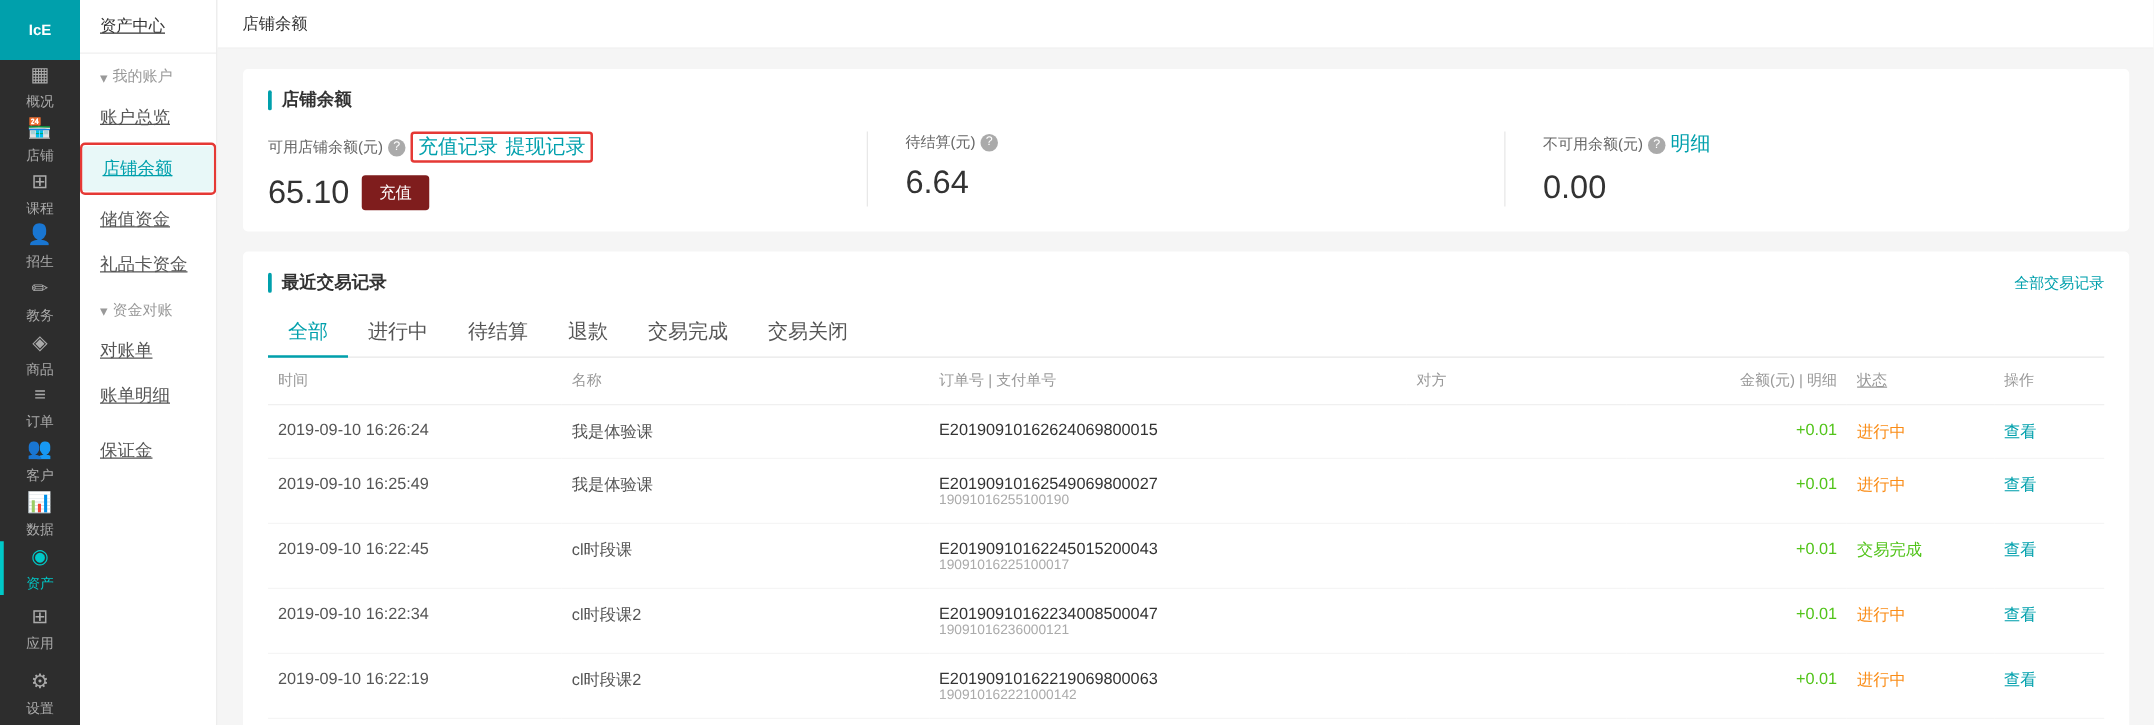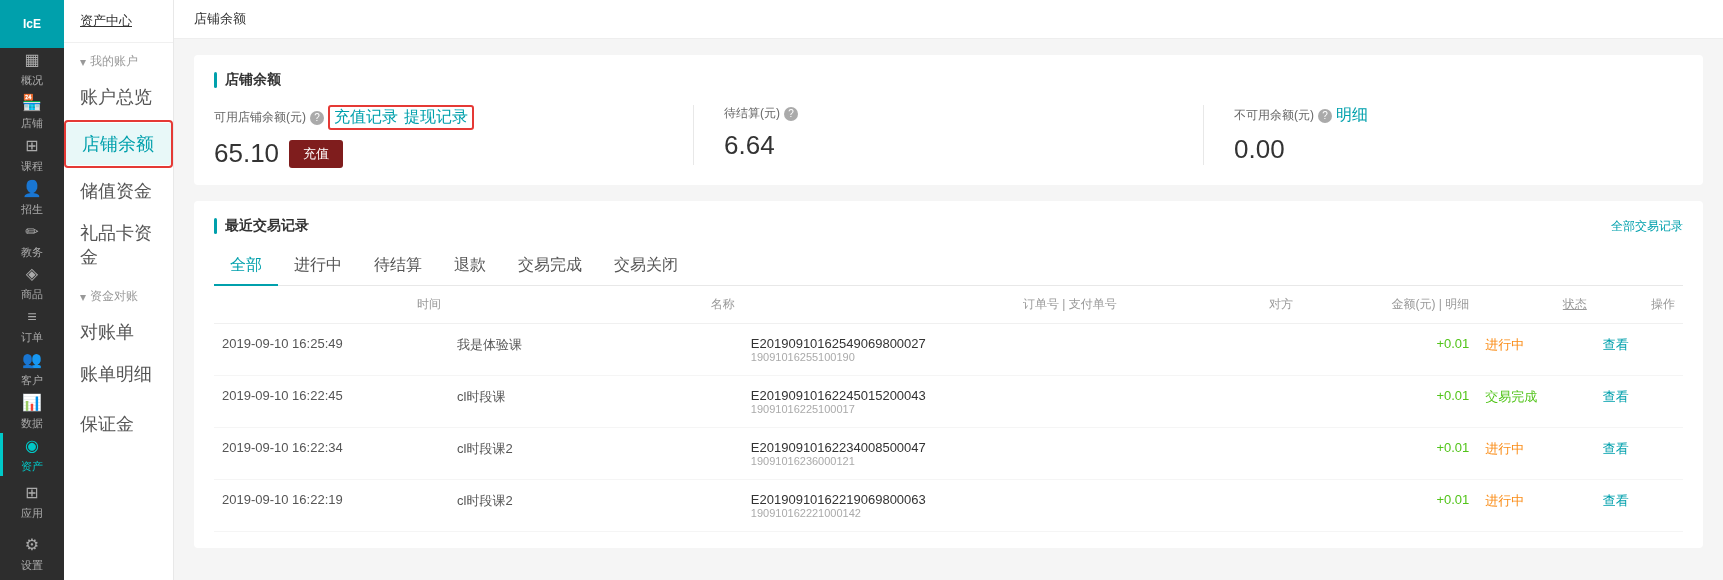--- a/index.html
+++ b/index.html
@@ -73,24 +73,25 @@
     .second-nav-group-title {
       padding: 10px 16px 6px;
       font-size: 12px;
       color: #999;
       display: flex;
       align-items: center;
       gap: 4px;
     }
     .second-nav-item {
       padding: 9px 16px;
-      font-size: 18px;
+      font-size: 14px;
       color: #555;
       cursor: pointer;
       display: block;
+      text-decoration: underline;
     }
     .second-nav-item.active {
       color: #00a0ac;
       background: #e8f8f8;
       border-left: 3px solid #00a0ac;
       border-radius: 2px;
       font-weight: 500;
     }
 
     
@@ -240,21 +241,21 @@
       border-bottom: 2px solid #00a0ac;
       font-weight: 500;
     }
 
     
     .records-table {
       width: 100%;
       border-collapse: collapse;
     }
     .records-table th {
-      text-align: right;
+      text-align: left;
       padding: 10px 8px;
       font-size: 12px;
       color: #999;
       font-weight: normal;
       border-bottom: 1px solid #f0f0f0;
     }
     .records-table td {
       padding: 12px 8px;
       font-size: 13px;
       color: #555;
@@ -422,20 +423,32 @@
             <th style="width:160px;">时间</th>
             <th style="width:200px;">名称</th>
             <th style="width:260px;">订单号 | 支付单号</th>
             <th style="width:120px;">对方</th>
             <th style="width:120px; text-align:right;">金额(元) | 明细</th>
             <th style="width:80px;text-decoration:underline;">状态</th>
             <th style="width:60px;">操作</th>
           </tr>
         </thead>
         <tbody id="records-tbody">
+            <tr>
+    <td>2019-09-10 16:26:24</td>
+    <td>我是体验课</td>
+    <td>
+      <div class="order-id">E20190910162624069800015</div>
+
+    </td>
+    <td></td>
+    <td style="text-align:right; color:#52c41a;">+0.01</td>
+    <td style="color:#fa8c16;">进行中</td>
+    <td><a class="action-link">查看</a></td>
+  </tr>
             <tr>
     <td>2019-09-10 16:25:49</td>
     <td>我是体验课</td>
     <td>
       <div class="order-id">E20190910162549069800027</div>
       <div class="order-sub">19091016255100190</div>
     </td>
     <td></td>
     <td style="text-align:right; color:#52c41a;">+0.01</td>
     <td style="color:#fa8c16;">进行中</td>

